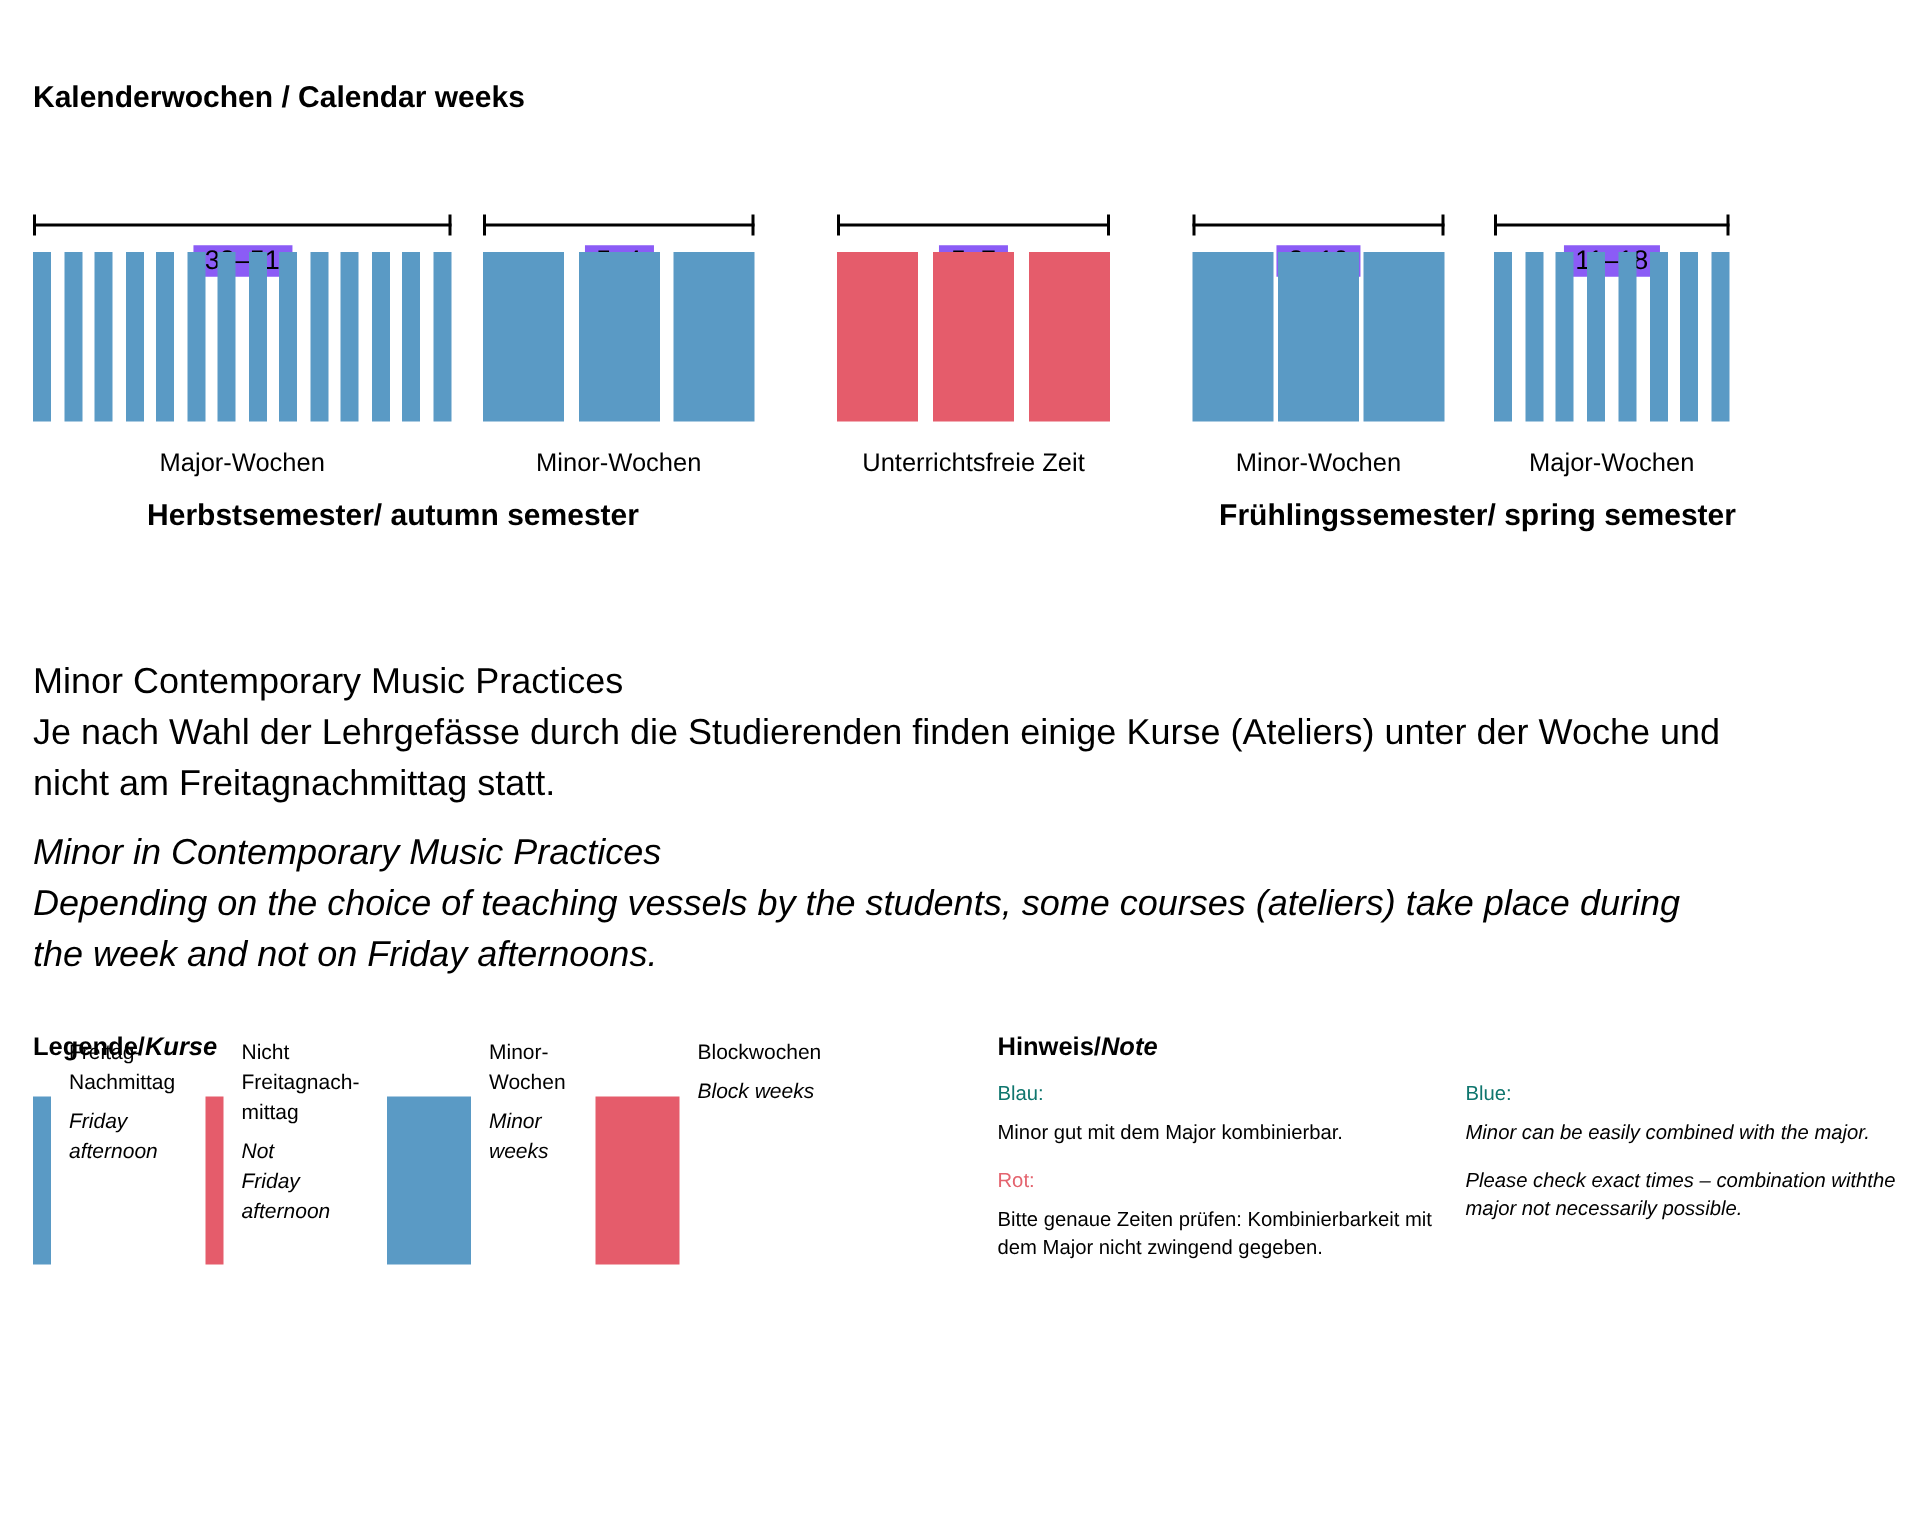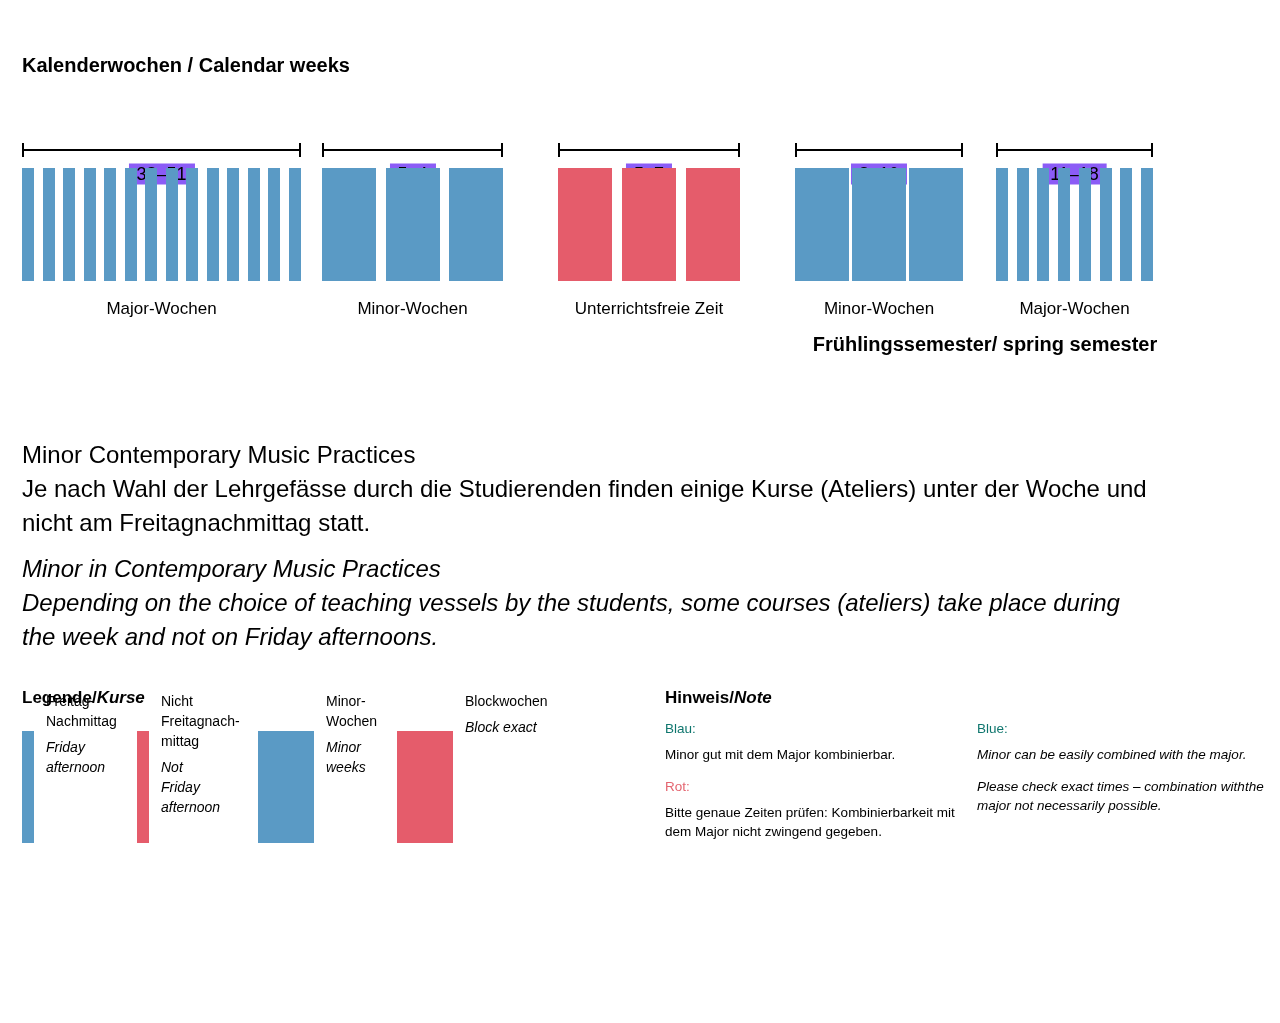--- a/index.html
+++ b/index.html
@@ -151,20 +151,21 @@
           <span class="bar thin" style="background: rgb(90, 154, 197);"></span>
           <span class="bar thin" style="background: rgb(90, 154, 197);"></span>
           <span class="bar thin" style="background: rgb(90, 154, 197);"></span>
           <span class="bar thin" style="background: rgb(90, 154, 197);"></span>
           <span class="bar thin" style="background: rgb(90, 154, 197);"></span>
         </div>
         <div class="group-label">Major-Wochen</div>
       </div>
     </div>
 
+  <div class="sem sem-autumn">Herbstsemester/ autumn semester</div>
   <div class="sem sem-spring">Frühlingssemester/ spring semester</div>
 
   <div class="para para-de">Minor Contemporary Music Practices
 Je nach Wahl der Lehrgefässe durch die Studierenden finden einige Kurse (Ateliers) unter der Woche und
 nicht am Freitagnachmittag statt.</div>
   <div class="para para-en">Minor in Contemporary Music Practices
 Depending on the choice of teaching vessels by the students, some courses (ateliers) take place during
 the week and not on Friday afternoons.</div>
 
   <div class="legend-title"><span>Legende/</span><span class="it">Kurse</span></div>
@@ -188,21 +189,21 @@
       <div class="lbar wide" style="left: 258px; background: rgb(90, 154, 197);"></div>
       <div class="ltext" style="left: 326px;">
         <div class="lde">Minor-
 Wochen</div>
         <div class="len">Minor
 weeks</div>
       </div>
       <div class="lbar wide" style="left: 397px; background: rgb(229, 92, 107);"></div>
       <div class="ltext" style="left: 465px;">
         <div class="lde">Blockwochen</div>
-        <div class="len">Block exact</div>
+        <div class="len">Block weeks</div>
       </div>
     </div>
 
   <div class="note-title"><span>Hinweis/</span><span class="it">Note</span></div>
   <div class="note-col note-de" id="note-de">
       <div class="nhead c-blue">Blau:</div>
       <div class="npara">Minor gut mit dem Major kombinierbar.</div>
       <div class="nhead c-red">Rot:</div>
       <div class="npara">Bitte genaue Zeiten prüfen: Kombinierbarkeit mit
 dem Major nicht zwingend gegeben.</div>

